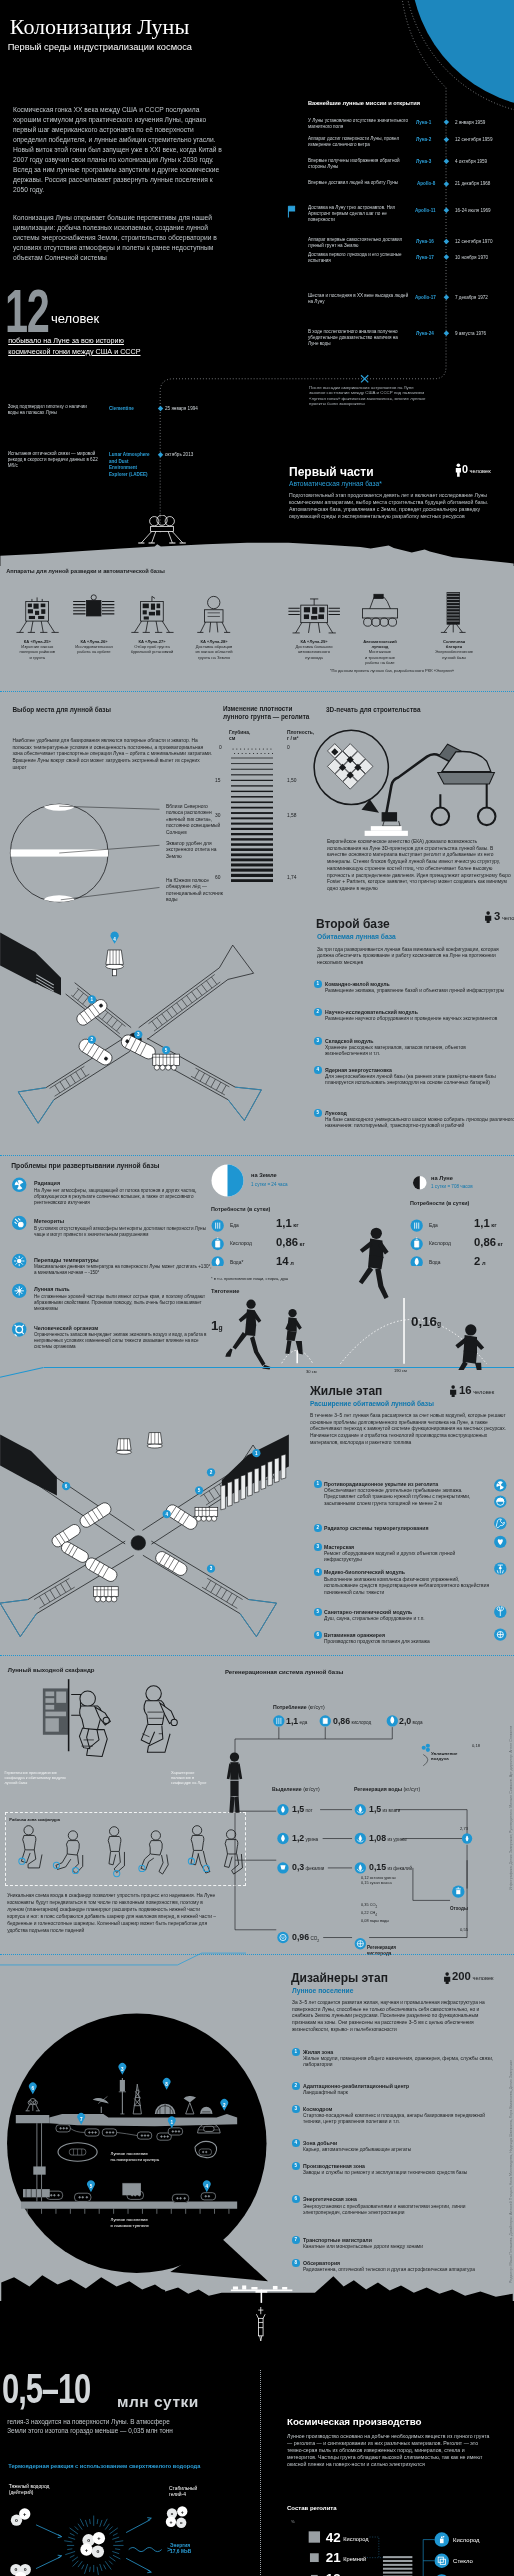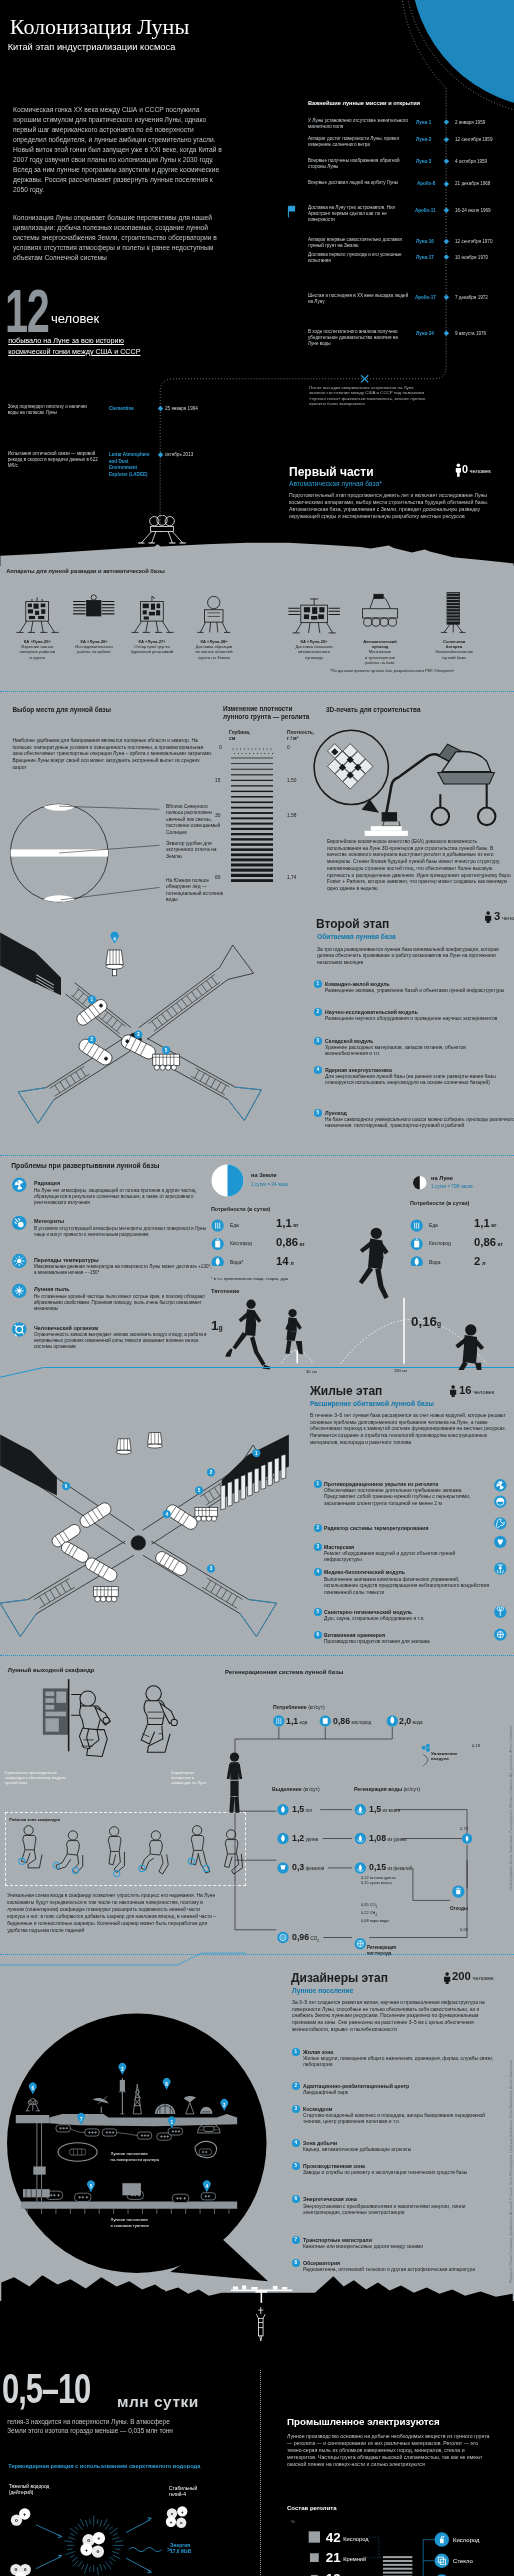--- a/index.html
+++ b/index.html
@@ -45,21 +45,21 @@
 
   <path d="M 560,400 l 0,22 M 560,400 l 12,0 0,9 -12,0" stroke="#2b9fd8" stroke-width="2" fill="#2b9fd8"></path>
 
   <g fill="#fff">
         <circle cx="890" cy="903" r="3.5"></circle>
         <path d="M 885,908 h10 v9 h-2.5 v8 h-5 v-8 h-2.5 z"></path>
       </g>
 </svg>
 
 <div class="abs w" style="left:9.8px;top:14px;font-family:'Liberation Serif',serif;font-size:22px;">Колонизация Луны</div>
-<div class="abs w" style="left:7.7px;top:42px;font-size:9.3px;">Китай этап индустриализации космоса</div>
+<div class="abs w" style="left:7.7px;top:42px;font-size:9.3px;">Первый среды индустриализации космоса</div>
 
 <div class="abs gtxt" style="left:13px;top:105px;width:212px;font-size:6.7px;line-height:10px;">
 Космическая гонка XX века между США и СССР послужила хорошим стимулом для практического изучения Луны, однако первый шаг американского астронавта по её поверхности определил победителя, и лунные амбиции стремительно угасли. Новый виток этой гонки был запущен уже в XXI веке, когда Китай в 2007 году озвучил свои планы по колонизации Луны к 2030 году. Вслед за ним лунные программы запустили и другие космические державы. Россия рассчитывает развернуть лунные поселения к 2050 году.</div>
 <div class="abs gtxt" style="left:13px;top:213px;width:212px;font-size:6.7px;line-height:10px;">
 Колонизация Луны открывает большие перспективы для нашей цивилизации: добыча полезных ископаемых, создание лунной системы энергоснабжения Земли, строительство обсерватории в условиях отсутствия атмосферы и полеты к ранее недоступным объектам Солнечной системы</div>
 
 <div class="abs" style="left:4.6px;top:276px;color:#8e959a;font-size:61px;font-weight:bold;letter-spacing:-2.1px;transform:scaleX(0.68);transform-origin:left top;">12</div>
 <div class="abs w" style="left:51px;top:311px;font-size:13px;">человек</div>
 <div class="abs w" style="left:8.2px;top:336px;font-size:7.2px;line-height:10.8px;text-decoration:underline;">побывало на Луне за всю историю<br>космической гонки между США и СССР</div>
 
@@ -338,21 +338,21 @@
         <circle cx="345" cy="185" r="17" stroke-width="4"></circle>
     <path d="M255,142 v26 M345,122 v46" stroke-width="4"></path>
     <rect x="142" y="178" width="28" height="16" fill="#17191b"></rect>
     <path d="M146,194 l-3,10 h34 l-3,-10" stroke-width="1.5"></path>
     <rect x="120" y="204" width="60" height="9" fill="#fff" stroke="none"></rect>
     <rect x="108" y="213" width="84" height="10" fill="#fff" stroke="none"></rect>
   </g>
 </svg>
 <div class="abs ktxt" style="left:327px;top:839px;width:184px;font-size:4.9px;line-height:6.7px;">Европейское космическое агентство (ЕКА) доказало возможность использования на Луне 3D-принтеров для строительства лунной базы. В качестве основного материала выступает реголит и добываемые из него минералы. Стенки блоков будущей лунной базы имеют ячеистую структуру, напоминающую строение костей птиц, что обеспечивает более высокую прочность и распределение давления. Идея принадлежит архитектурному бюро Foster + Partners, которое заявляет, что принтер может создавать как минимум одно здание в неделю</div>
 
-<div class="abs ktxt b" style="left:316px;top:917px;font-size:12px;">Второй этап</div>
+<div class="abs ktxt b" style="left:316px;top:917px;font-size:12px;">Второй базе</div>
 <div class="abs" style="left:317px;top:933px;font-size:6.7px;color:#0e77ae;font-weight:bold;">Обитаемая лунная база</div>
 <svg class="abs" style="left:483px;top:911px" width="10.3" height="12.4" viewBox="0 0 20 24">
       <g fill="#17191b">
         <circle cx="10" cy="4" r="3.5"></circle>
         <path d="M4,9 h12 v10 h-3 v9 h-6 v-9 h-3 z"></path>
       </g>
     </svg>
 <div class="abs ktxt" style="left:494px;top:910px;font-size:11.3px;font-weight:bold;white-space:nowrap;">3<span style="font-size:5.7px;font-weight:normal;"> человека</span></div>
 <div class="abs ktxt" style="left:317px;top:947px;width:198px;font-size:4.9px;line-height:6.4px;">За три года разворачивается лунная база минимальной конфигурации, которая должна обеспечить проживание и работу космонавтов на Луне на протяжении нескольких месяцев</div>
 
@@ -1252,21 +1252,21 @@
   <path d="M10.5,30 h9 M10.5,40 h9 M13,56 l2,10 2,-10"></path>
   <path d="M10.5,22 l-4,-8 M19.5,22 l4,-8"></path>
  </g>
 </svg>
 <div class="abs" style="left:260px;top:2370px;width:0;height:559px;border-left:1px dotted #9aa0a4;"></div>
 
 <div class="abs" style="left:2.1px;top:2364px;color:#d2d6d9;font-size:43px;font-weight:bold;letter-spacing:-1.5px;transform:scaleX(0.72);transform-origin:left top;">0,5–10</div>
 <div class="abs" style="left:117px;top:2393px;color:#d2d6d9;font-size:15.5px;font-weight:bold;letter-spacing:0.5px;">млн сутки</div>
 <div class="abs gtxt" style="left:7.2px;top:2418px;font-size:6.4px;line-height:8.8px;">гелия-3 находится на поверхности Луны. В атмосфере<br>Земли этого изотопа гораздо меньше — 0,035 млн тонн</div>
 
-<div class="abs w b" style="left:287px;top:2416px;font-size:9.8px;">Промышленное электризуются</div>
+<div class="abs w b" style="left:287px;top:2416px;font-size:9.8px;">Космическая производство</div>
 <div class="abs gtxt" style="left:287px;top:2433px;width:206px;font-size:5.2px;line-height:7px;">Лунное производство основано на добыче необходимых веществ из лунного грунта — реголита — и синтезировании из них различных материалов. Реголит — это темно-серая пыль из обломков изверженных пород, минералов, стекла и метеоритов. Частицы грунта обладают высокой слипаемостью, так как не имеют окисной пленки на поверх-ности и сильно электризуются</div>
 
 <div class="abs b" style="left:8.2px;top:2463px;font-size:5.7px;color:#2b9fd8;">Термоядерная реакция с использованием сверхтяжелого водорода</div>
 <svg class="abs" style="left:0;top:2468px" width="242" height="160" viewBox="0 0 470 310">
  <g font-family="Liberation Sans,sans-serif">
 
   <g transform="translate(40,95)">
    <circle cx="-8" cy="6" r="11" fill="#e8eaeb"></circle>
           <text x="-8" y="9" text-anchor="middle" font-size="9" font-weight="bold">o</text>
    <circle cx="8" cy="-6" r="11" fill="#fff"></circle>

